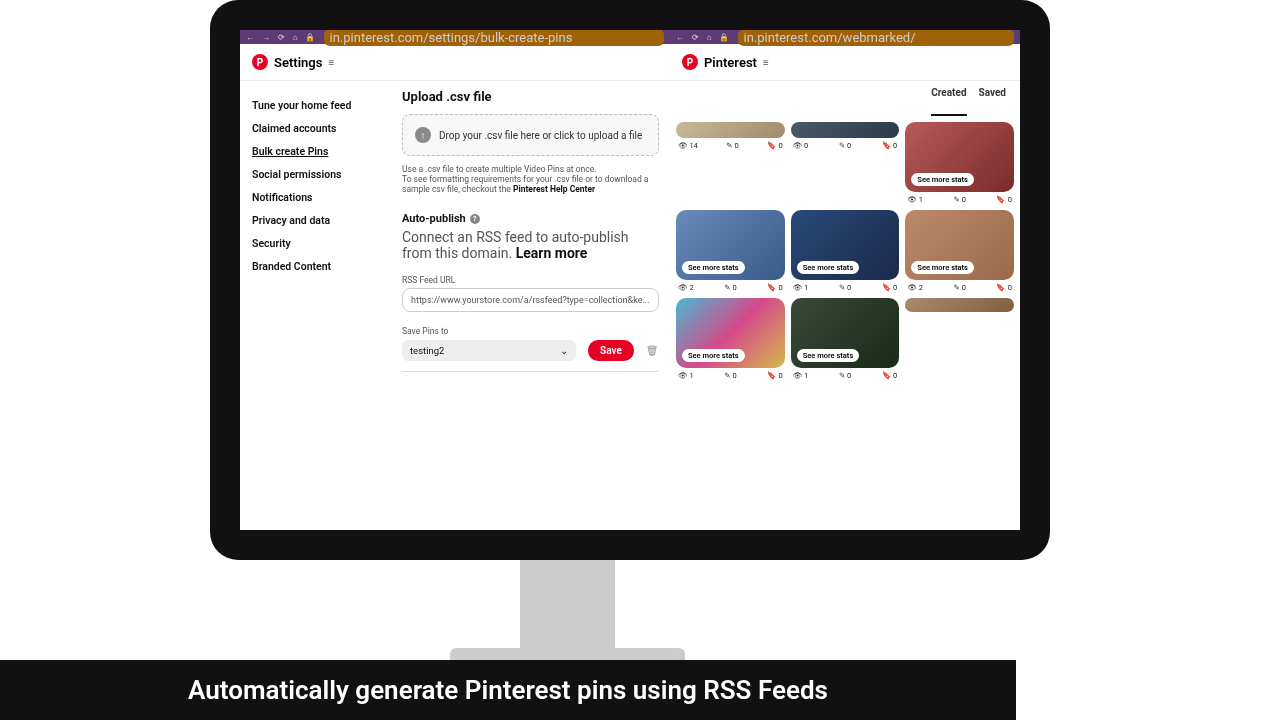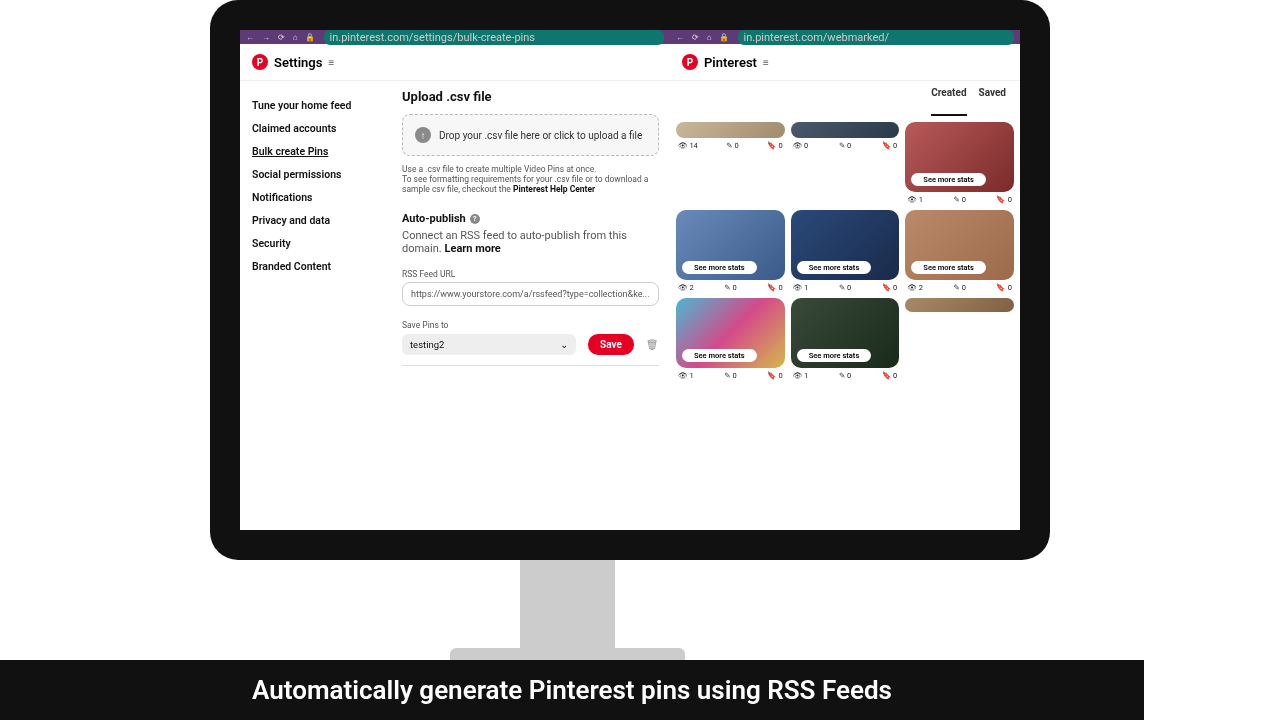--- a/index.html
+++ b/index.html
@@ -1,61 +1,61 @@
 <!DOCTYPE html>
 <html><head>
 <meta charset="utf-8">
 <style>
 *{box-sizing:border-box;margin:0;padding:0;font-family:-apple-system,BlinkMacSystemFont,"Segoe UI",Roboto,sans-serif}
 body{width:1280px;height:720px;background:#fff;position:relative;overflow:hidden}
 .monitor{position:absolute;left:210px;top:0;width:840px;height:560px;background:#111;border-radius:28px;padding:30px}
 .stand{position:absolute;left:520px;top:560px;width:95px;height:100px;background:#ccc}
 .stand-base{position:absolute;left:450px;top:648px;width:235px;height:14px;background:#ccc;border-radius:6px 6px 0 0}
-.caption-bar{position:absolute;left:0;top:660px;width:1144px;height:60px;background:#111;display:flex;align-items:center;justify-content:center}
+.caption-bar{position:absolute;left:0;top:660px;width:1016px;height:60px;background:#111;display:flex;align-items:center;justify-content:center}
 .caption-bar span{color:#fff;font-size:26px;font-weight:600}
 .screen{width:100%;height:100%;background:#fff;position:relative;overflow:hidden;display:flex}
 .pane-a{width:430px;height:100%;display:flex;flex-direction:column;flex-shrink:0}
 .pane-b{flex:1;height:100%;display:flex;flex-direction:column;overflow:hidden}
 .chrome{background:#5e3b76;height:14px;display:flex;align-items:center;padding:0 6px;gap:8px;flex-shrink:0}
 .chrome .nav-ico{color:#ddd;font-size:8px}
-.chrome .url{background:#0f766e;color:#ccc;font-size:11px;padding:1px 6px;border-radius:6px;flex:1;white-space:nowrap;overflow:hidden}
+.chrome .url{background:#a16207;color:#ccc;font-size:13px;padding:1px 6px;border-radius:6px;flex:1;white-space:nowrap;overflow:hidden}
 .header{display:flex;align-items:center;gap:6px;padding:10px 12px;border-bottom:1px solid #eee;flex-shrink:0}
 .p-logo{width:16px;height:16px;background:#e60023;border-radius:50%;display:flex;align-items:center;justify-content:center;color:#fff;font-weight:700;font-size:10px}
 .header-title{font-weight:600;font-size:13px}
 .hamburger{font-size:10px;color:#555}
 .body-a{display:flex;flex:1;overflow:hidden}
 .sidebar{width:150px;padding:8px 12px;flex-shrink:0}
 .sidebar div{font-size:10.5px;font-weight:600;margin:10px 0;color:#111;cursor:pointer}
 .sidebar .current{text-decoration:underline}
 .main-a{flex:1;padding:8px 12px;font-size:10px;color:#111}
 .sec-title{font-size:13px;font-weight:700;margin-bottom:10px}
 .drop{border:1px dashed #bbb;background:#f7f7f7;border-radius:8px;padding:12px;display:flex;align-items:center;gap:8px;margin-bottom:8px}
 .drop .circ{width:16px;height:16px;background:#8a8a8a;border-radius:50%;display:flex;align-items:center;justify-content:center;color:#fff;font-size:10px}
 .drop span{font-size:10px;color:#333}
 .help1{font-size:8.5px;color:#555;margin-bottom:0}
 .help2{font-size:8.5px;color:#555}
 .help2 b{font-weight:700;color:#111}
 .sub-title{font-size:11px;font-weight:700;margin-top:18px;margin-bottom:4px;display:flex;align-items:center;gap:4px}
 .sub-title .q{width:10px;height:10px;border-radius:50%;background:#888;color:#fff;font-size:7px;display:flex;align-items:center;justify-content:center}
-.sub-desc{font-size:11px;color:#555;margin-bottom:2px}
+.sub-desc{font-size:14px;color:#555;margin-bottom:2px}
 .sub-desc b{font-weight:700;color:#111}
 .lbl{font-size:8.5px;color:#555;margin-top:14px;margin-bottom:3px}
 .inp{border:1px solid #ccc;border-radius:8px;padding:6px 8px;font-size:9px;color:#555;width:100%;background:#fff;white-space:nowrap;overflow:hidden}
 .row{display:flex;align-items:center;gap:12px;margin-top:4px}
 .sel{background:#eee;border-radius:6px;padding:5px 8px;font-size:9.5px;flex:1;display:flex;justify-content:space-between;align-items:center}
 .save-btn{background:#e60023;color:#fff;border-radius:10px;padding:5px 12px;font-size:10px;font-weight:600}
 .trash{color:#888;font-size:10px}
 .divider{border-top:1px solid #ddd;margin-top:10px}
 .tabs{display:flex;gap:12px;justify-content:flex-end;padding:6px 14px;flex-shrink:0}
 .tabs span{font-size:10px;font-weight:700;color:#333;padding-bottom:16px}
 .tabs .on{border-bottom:2px solid #111}
 .grid{flex:1;display:grid;grid-template-columns:repeat(3,1fr);gap:6px;padding:0 6px;overflow:hidden;align-content:start}
 .pin{position:relative}
 .thumb{width:100%;border-radius:10px;position:relative;overflow:hidden}
-.sms{position:absolute;bottom:6px;left:6px;background:#fff;border-radius:10px;padding:2px 12px;font-size:7.5px;font-weight:600}
+.sms{position:absolute;bottom:6px;left:6px;background:#fff;border-radius:10px;padding:2px 6px;font-size:7.5px;font-weight:600}
 .stats{display:flex;justify-content:space-between;font-size:7.5px;color:#222;margin-top:3px;padding:0 2px}
 .stats span::before{margin-right:1px}
 .r0{height:16px}
 .r1{height:70px}
 .r2{height:70px}
 .r3{height:14px}
 .bg-a{background:linear-gradient(135deg,#c9b89a,#a08b6c)}
 .bg-b{background:linear-gradient(135deg,#4a5a6a,#2a3a4a)}
 .bg-c{background:linear-gradient(135deg,#b85a5a,#7a2a2a)}
 .bg-d{background:linear-gradient(135deg,#6a8aba,#3a5a8a)}

